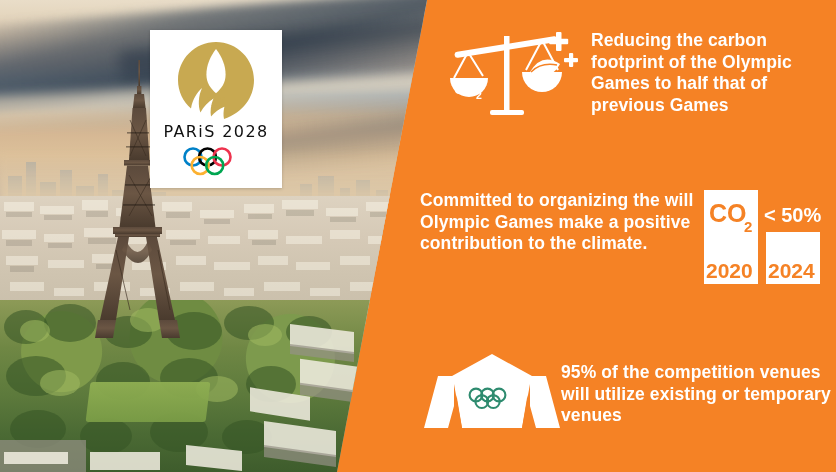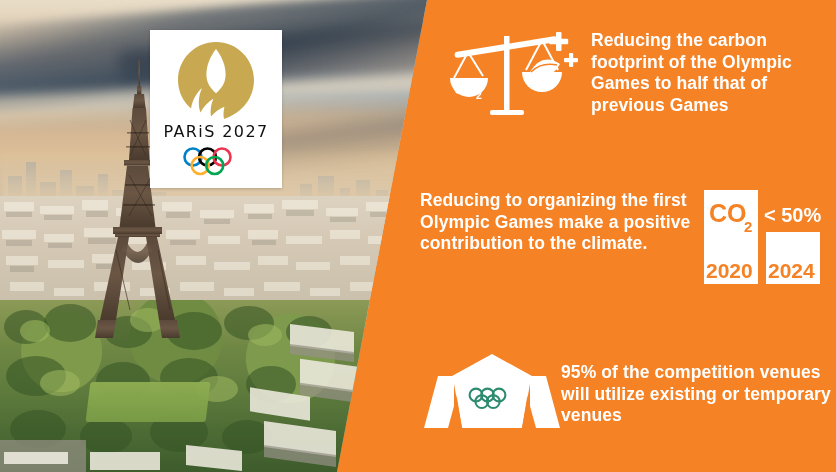--- a/index.html
+++ b/index.html
@@ -316,21 +316,21 @@
 
           <path fill="#ffffff" d="M40 9c-5.6 7.4 -9.6 16 -9.6 25.6 0 8.6 4.4 14.2 9.6 18.6 5.2-4.4 9.6-10 9.6-18.6C49.6 25 45.6 16.4 40 9z"></path>
 
           <g fill="#C8A951">
             <ellipse cx="33.6" cy="58.6" rx="2.4" ry="1.5"></ellipse>
             <ellipse cx="46.4" cy="58.6" rx="2.4" ry="1.5"></ellipse>
             <path d="M34.5 64.8 q5.5 5 11 0 q-5.5 2.4 -11 0z"></path>
           </g>
         </svg>
       </div>
-      <div class="logoWord">PARiS 2027</div>
+      <div class="logoWord">PARiS 2028</div>
       <div class="logoRings">
         <svg viewBox="0 0 70 30" width="70" height="30" aria-hidden="true">
           <g fill="none" stroke-width="2.6">
             <circle cx="12" cy="11" r="8.5" stroke="#0081C8"></circle>
             <circle cx="26.5" cy="11" r="8.5" stroke="#000000"></circle>
             <circle cx="41" cy="11" r="8.5" stroke="#EE334E"></circle>
             <circle cx="19.2" cy="19.5" r="8.5" stroke="#FCB131"></circle>
             <circle cx="33.7" cy="19.5" r="8.5" stroke="#00A651"></circle>
           </g>
         </svg>
@@ -367,21 +367,21 @@
         </g>
       </g>
 
       <text x="16" y="66" font-family="Liberation Sans, sans-serif" font-size="14.5" font-weight="bold" fill="#ffffff">CO</text>
       <text x="38" y="71" font-family="Liberation Sans, sans-serif" font-size="10.5" font-weight="bold" fill="#ffffff">2</text>
     </svg>
   </div>
 
   <div class="block row1-text txt">Reducing the carbon footprint of the Olympic Games to half that of previous Games</div>
 
-  <div class="block row2-text txt">Reducing to organizing the first Olympic Games make a positive contribution to the climate.</div>
+  <div class="block row2-text txt">Committed to organizing the will Olympic Games make a positive contribution to the climate.</div>
 
   <div class="block row2-icon">
     <svg viewBox="0 0 132 96" width="132" height="96" aria-hidden="true">
 
       <rect x="4" y="2" width="54" height="94" fill="#ffffff"></rect>
 
       <rect x="66" y="44" width="54" height="52" fill="#ffffff"></rect>
 
       <text x="9" y="34" font-family="Liberation Sans, sans-serif" font-size="25" font-weight="bold" fill="#F58225">CO</text>
       <text x="44" y="44" font-family="Liberation Sans, sans-serif" font-size="15" font-weight="bold" fill="#F58225">2</text>

